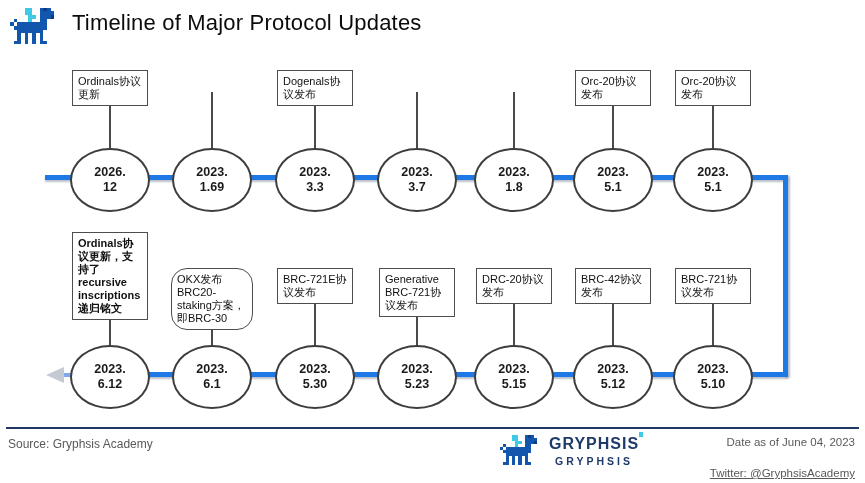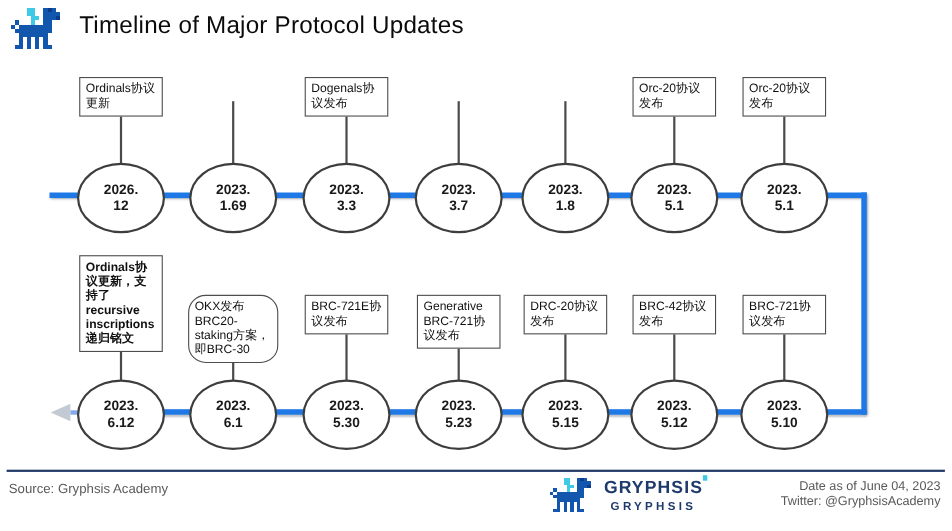--- a/index.html
+++ b/index.html
@@ -44,21 +44,21 @@
   
   .foot-rule{position:absolute;left:6px;right:6px;top:427px;height:2px;background:#1f3864;}
   .foot-src{position:absolute;left:8px;top:437px;font-size:12px;color:#595959;}
   .foot-brand{position:absolute;left:500px;top:432px;display:flex;align-items:center;gap:9px;}
   .foot-brand .dragon{width:40px;height:36px;}
   .brand-text{position:relative;text-align:center;color:#1e3a6b;}
   .brand-name{font-size:16px;font-weight:bold;letter-spacing:1px;line-height:20px;}
   .brand-sub{font-size:10.5px;font-weight:bold;letter-spacing:3px;margin-top:1px;}
   .brand-dot{position:absolute;left:90px;top:-2px;width:4px;height:5px;background:#3ec9e6;}
   .foot-right{position:absolute;right:10px;top:436px;text-align:right;font-size:11.5px;color:#595959;}
-  .foot-right .l2{margin-top:2px;}
+  .foot-right .l2{margin-top:19px;text-decoration:underline;}
 </style>
 </head>
 <body>
 
 <svg width="0" height="0" style="position:absolute">
   <symbol id="dragon" viewBox="0 0 13 10">
     <g fill="#3ec9e6">
       <rect x="4" y="0" width="2" height="1"></rect>
         <rect x="4" y="1" width="2" height="1"></rect>
       <rect x="5" y="2" width="2" height="1"></rect>

